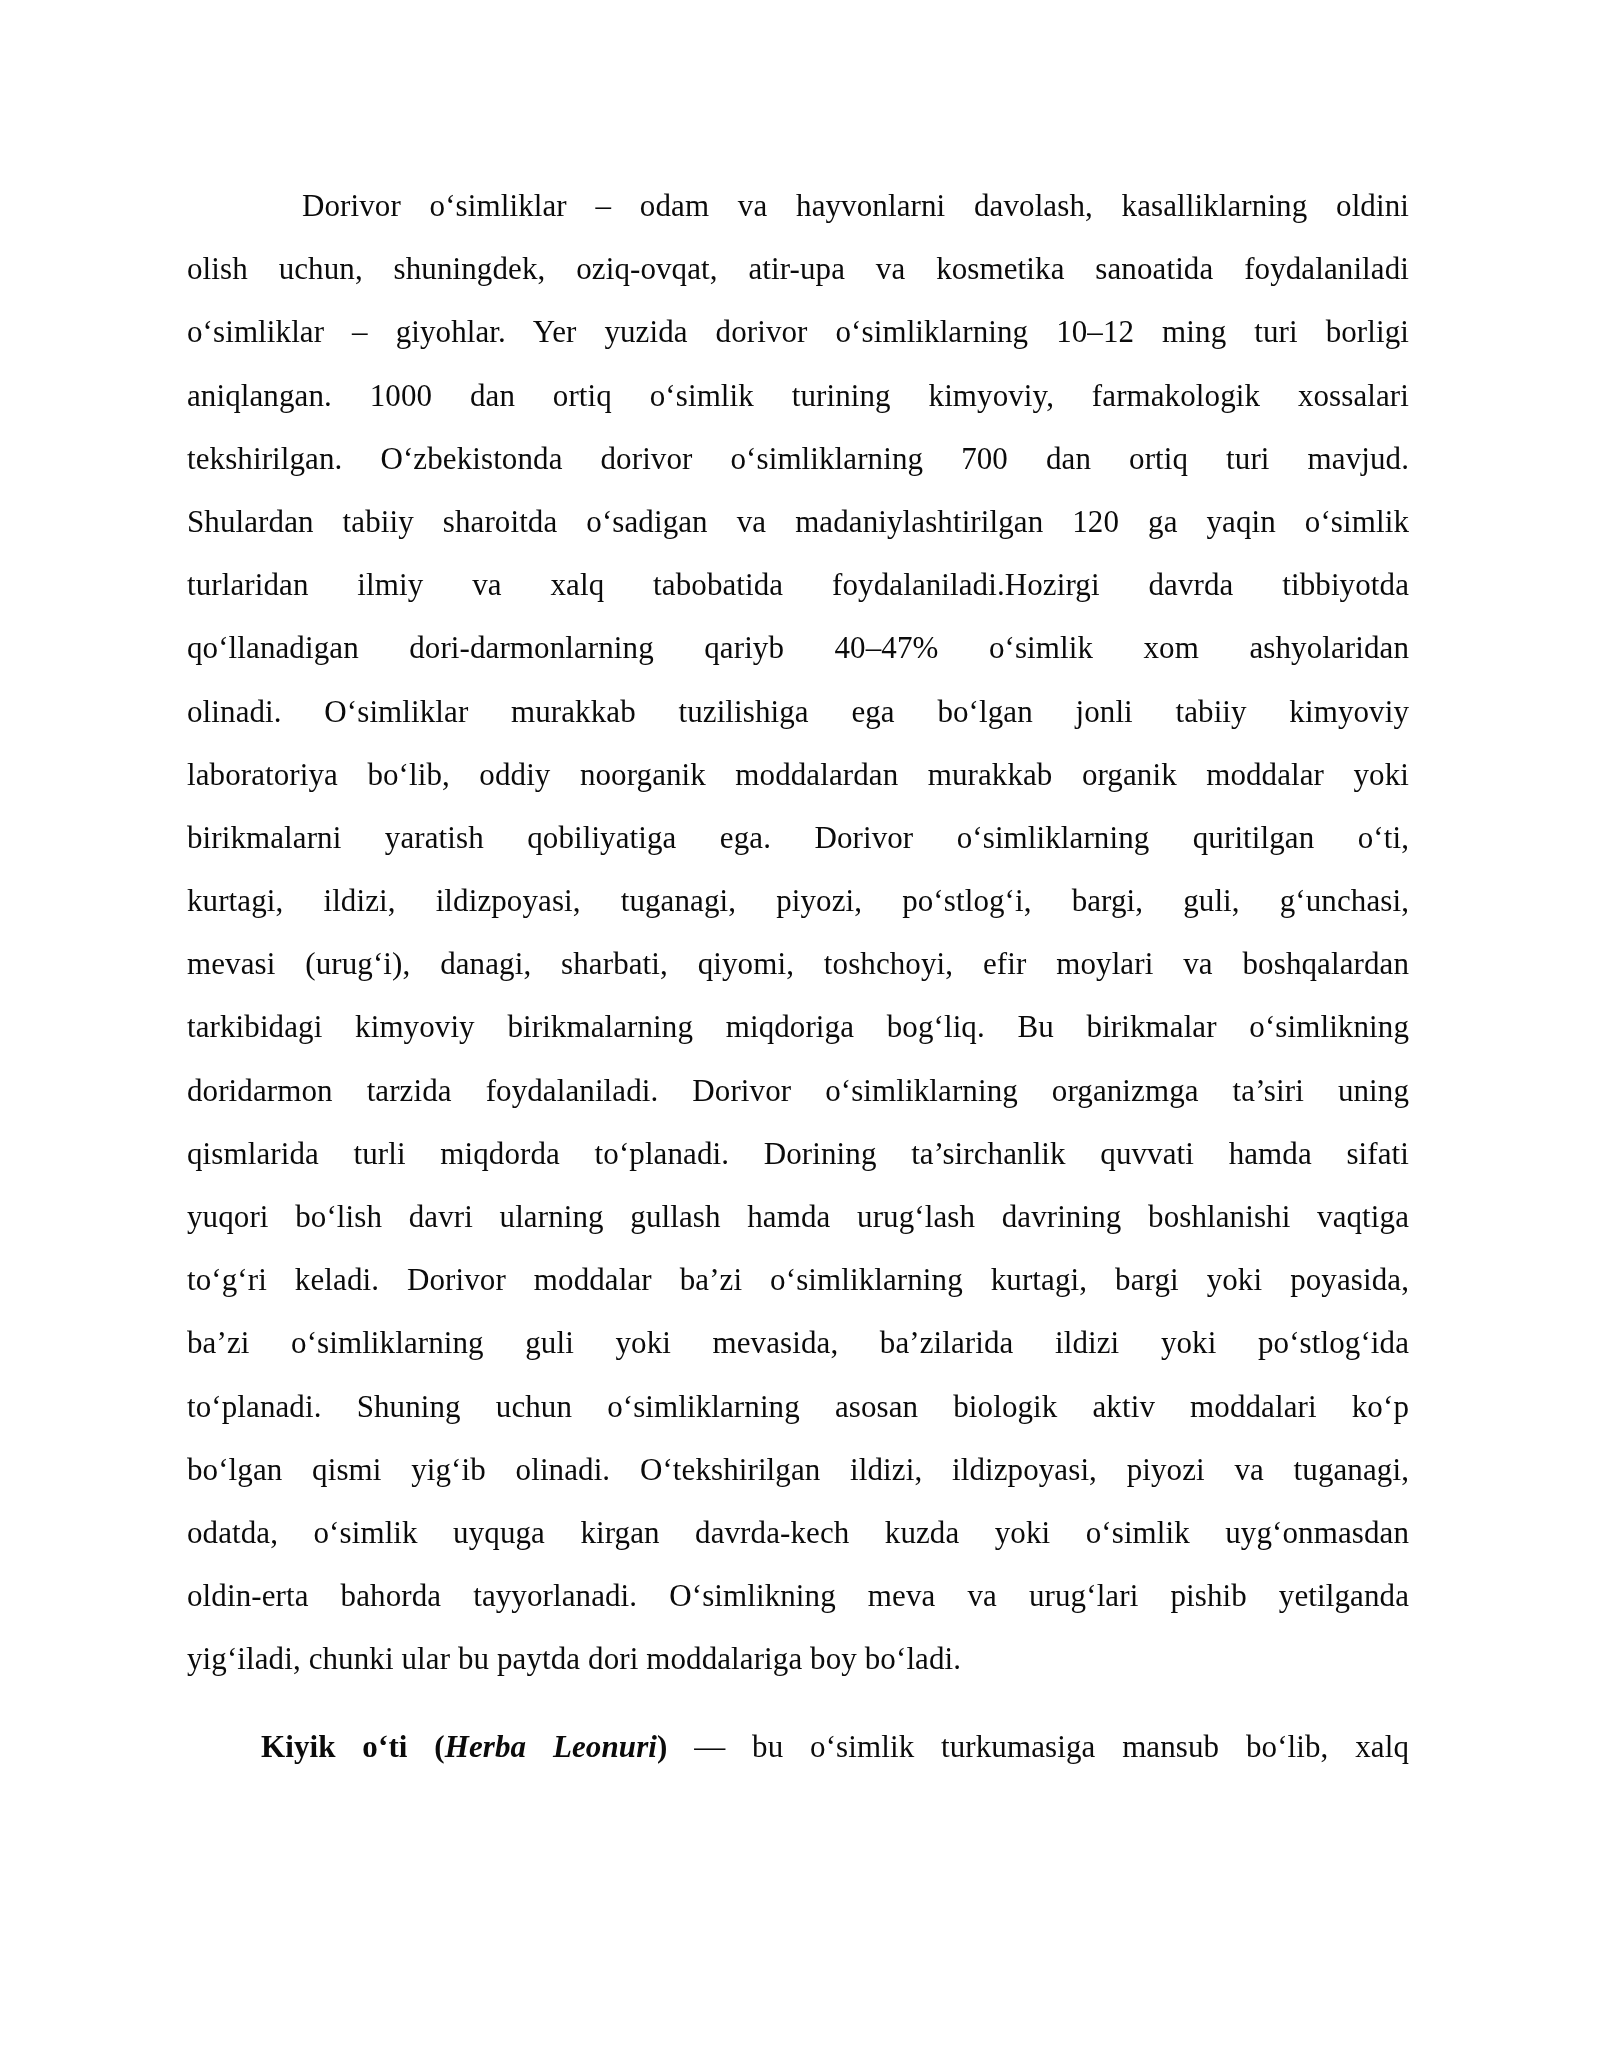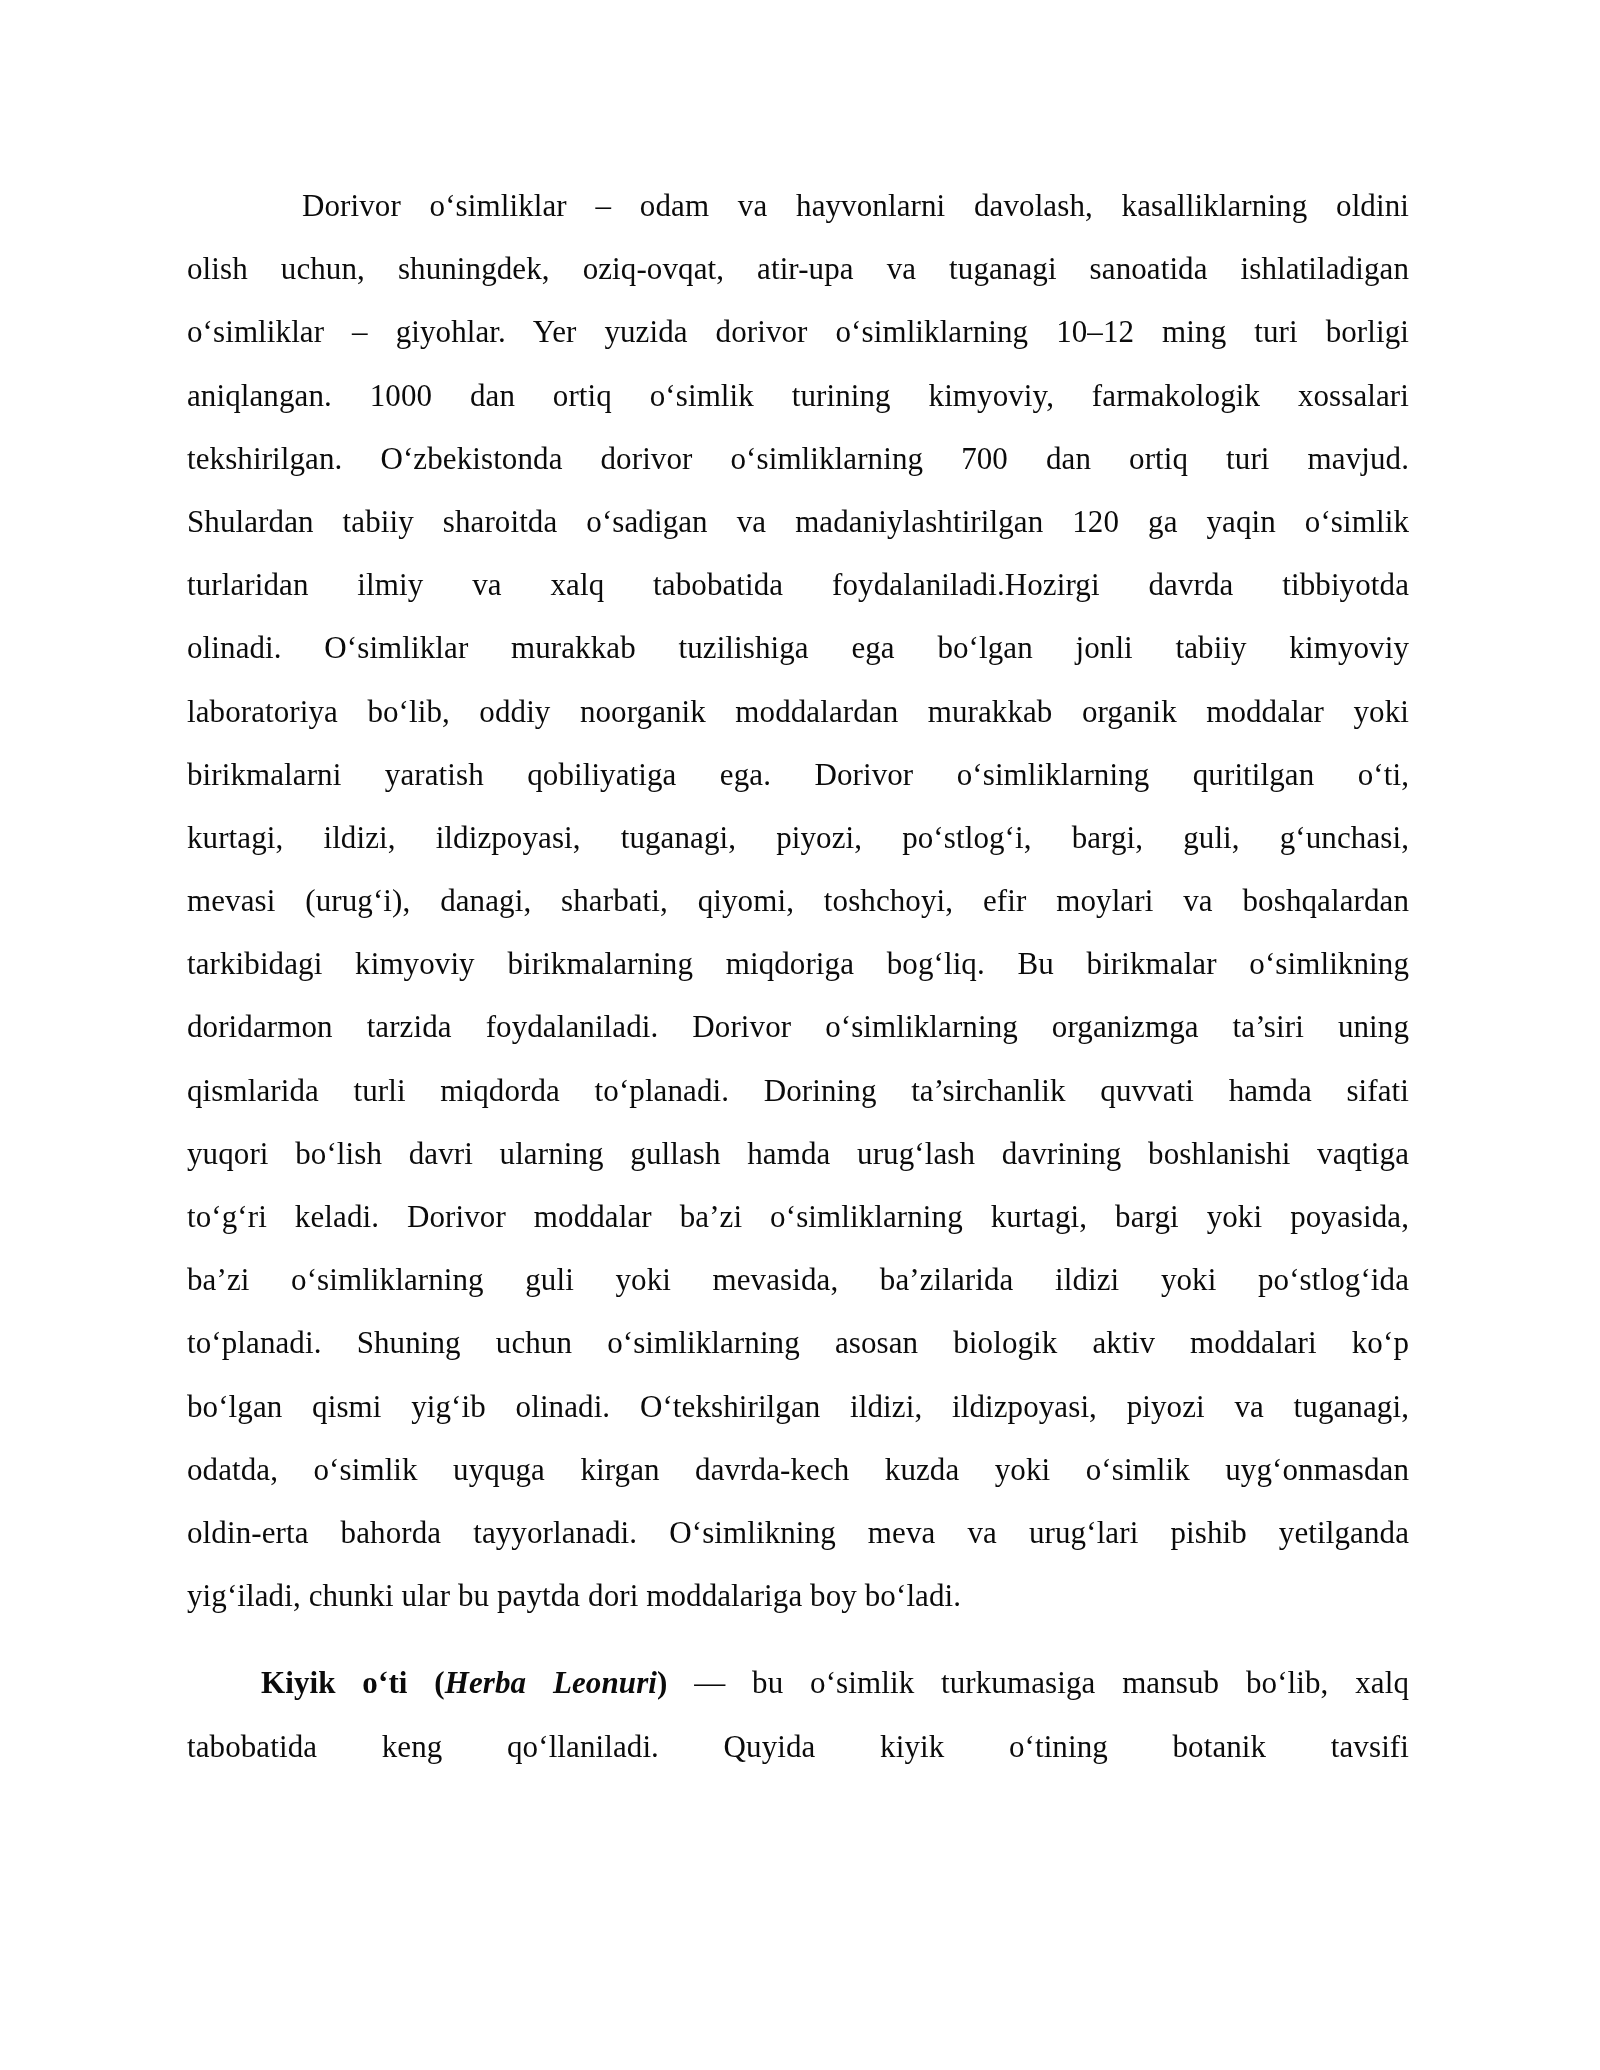--- a/index.html
+++ b/index.html
@@ -49,26 +49,27 @@
   .bold-italic { font-weight: bold; font-style: italic; }
 </style>
 </head>
 <body>
 
 <div class="page">
   <div class="textblock">
 
     <div class="para1">
         <div class="line">Dorivor o‘simliklar – odam va hayvonlarni davolash, kasalliklarning oldini</div>
-        <div class="line">olish uchun, shuningdek, oziq-ovqat, atir-upa va tuganagi sanoatida ishlatiladigan</div>
+        <div class="line">olish uchun, shuningdek, oziq-ovqat, atir-upa va kosmetika sanoatida foydalaniladi</div>
         <div class="line">o‘simliklar – giyohlar. Yer yuzida dorivor o‘simliklarning 10–12 ming turi borligi</div>
         <div class="line">aniqlangan. 1000 dan ortiq o‘simlik turining kimyoviy, farmakologik xossalari</div>
         <div class="line">tekshirilgan. O‘zbekistonda dorivor o‘simliklarning 700 dan ortiq turi mavjud.</div>
         <div class="line">Shulardan tabiiy sharoitda o‘sadigan va madaniylashtirilgan 120 ga yaqin o‘simlik</div>
         <div class="line">turlaridan ilmiy va xalq tabobatida foydalaniladi.Hozirgi davrda tibbiyotda</div>
+        <div class="line">qo‘llanadigan dori-darmonlarning qariyb 40–47% o‘simlik xom ashyolaridan</div>
         <div class="line">olinadi. O‘simliklar murakkab tuzilishiga ega bo‘lgan jonli tabiiy kimyoviy</div>
         <div class="line">laboratoriya bo‘lib, oddiy noorganik moddalardan murakkab organik moddalar yoki</div>
         <div class="line">birikmalarni yaratish qobiliyatiga ega. Dorivor o‘simliklarning quritilgan o‘ti,</div>
         <div class="line">kurtagi, ildizi, ildizpoyasi, tuganagi, piyozi, po‘stlog‘i, bargi, guli, g‘unchasi,</div>
         <div class="line">mevasi (urug‘i), danagi, sharbati, qiyomi, toshchoyi, efir moylari va boshqalardan</div>
         <div class="line">tarkibidagi kimyoviy birikmalarning miqdoriga bog‘liq. Bu birikmalar o‘simlikning</div>
         <div class="line">doridarmon tarzida foydalaniladi. Dorivor o‘simliklarning organizmga ta’siri uning</div>
         <div class="line">qismlarida turli miqdorda to‘planadi. Dorining ta’sirchanlik quvvati hamda sifati</div>
         <div class="line">yuqori bo‘lish davri ularning gullash hamda urug‘lash davrining boshlanishi vaqtiga</div>
         <div class="line">to‘g‘ri keladi. Dorivor moddalar ba’zi o‘simliklarning kurtagi, bargi yoki poyasida,</div>

